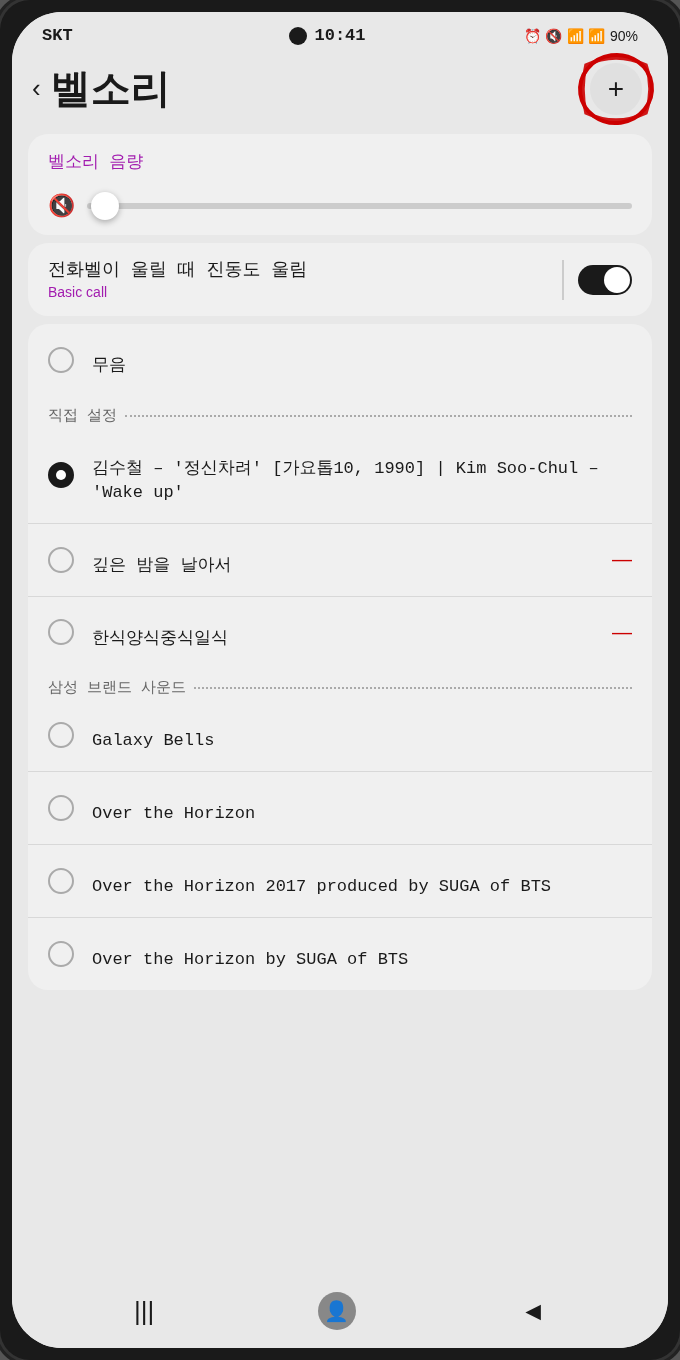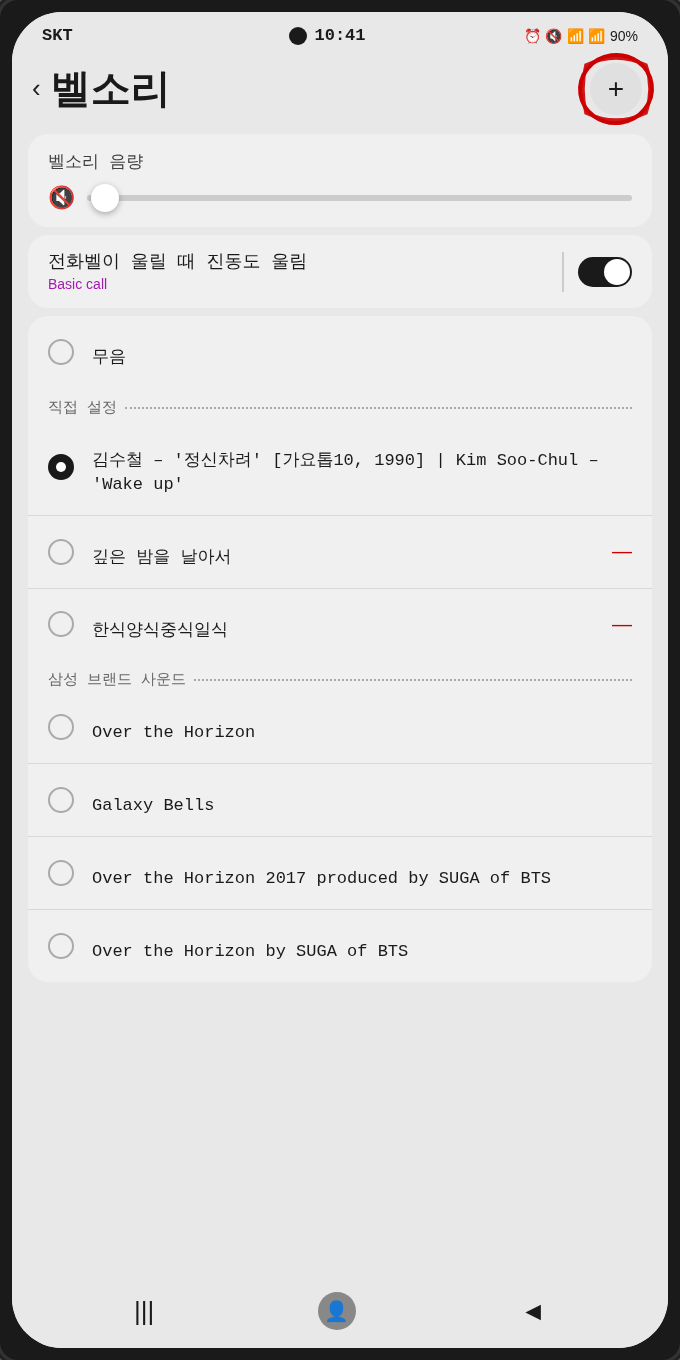--- a/index.html
+++ b/index.html
@@ -10,21 +10,21 @@
       justify-content: center;
       align-items: center;
       min-height: 100vh;
       font-family: 'Arial', sans-serif;
     }
 
     .phone-frame {
       width: 680px;
       height: 1360px;
       background: #1a1a1a;
-      border-radius: 18px;
+      border-radius: 30px;
       position: relative;
       overflow: hidden;
       box-shadow: 0 0 0 3px #333, 0 0 0 6px #222;
     }
 
     .phone-screen {
       position: absolute;
       top: 12px;
       left: 12px;
       right: 12px;
@@ -129,23 +129,23 @@
     
     .section-card {
       background: #f0f0f0;
       border-radius: 20px;
       margin: 8px 16px;
       padding: 16px 20px;
     }
 
     .section-label {
       font-size: 17px;
-      color: #404040;
-      font-family: 'Courier New', monospace;
-      margin-bottom: 12px;
+      color: #a21caf;
+      font-family: 'Courier New', monospace;
+      margin-bottom: 20px;
     }
 
     .volume-row {
       display: flex;
       align-items: center;
       gap: 12px;
     }
 
     .volume-icon {
       font-size: 22px;
@@ -435,26 +435,26 @@
           <span class="delete-icon">—</span>
         </div>
 
         <div class="section-header-row">
           <span class="section-header-text">삼성 브랜드 사운드</span>
           <div class="dotted-line"></div>
         </div>
 
         <div class="ringtone-item">
           <div class="radio-btn"></div>
+          <span class="ringtone-name">Galaxy Bells</span>
+        </div>
+
+        <div class="ringtone-item">
+          <div class="radio-btn"></div>
           <span class="ringtone-name">Over the Horizon</span>
-        </div>
-
-        <div class="ringtone-item">
-          <div class="radio-btn"></div>
-          <span class="ringtone-name">Galaxy Bells</span>
         </div>
 
         <div class="ringtone-item">
           <div class="radio-btn"></div>
           <span class="ringtone-name">Over the Horizon 2017 produced by SUGA of BTS</span>
         </div>
 
         <div class="ringtone-item">
           <div class="radio-btn"></div>
           <span class="ringtone-name">Over the Horizon by SUGA of BTS</span>

